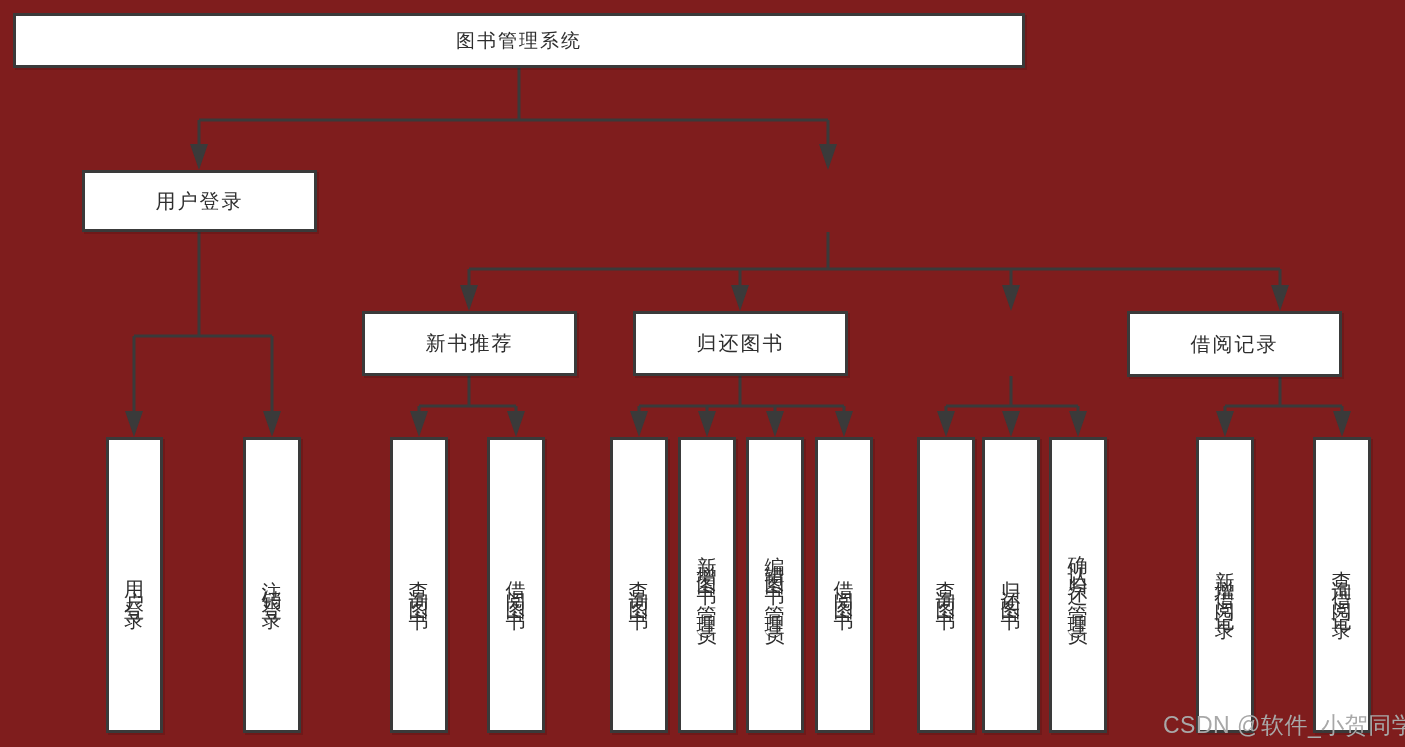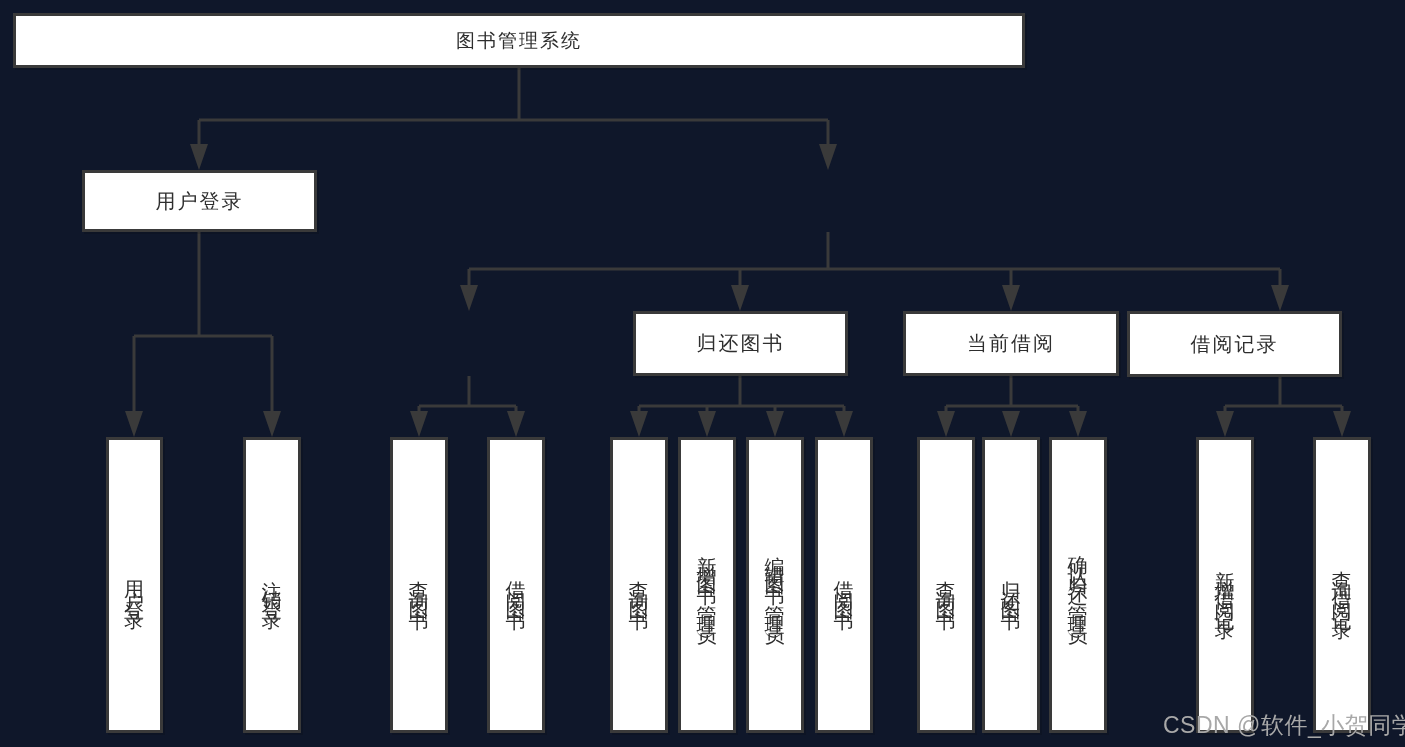--- a/index.html
+++ b/index.html
@@ -1,18 +1,18 @@
 <!DOCTYPE html>
 <html><head>
 <meta charset="utf-8">
 <style>
   html,body{margin:0;padding:0;background:#ffffff;}
   body{width:1405px;height:747px;overflow:hidden;
        font-family:"Liberation Sans","DejaVu Sans",sans-serif;}
-  .canvas{position:relative;width:1405px;height:747px;background:#0f172a;}
+  .canvas{position:relative;width:1405px;height:747px;background:#7f1d1d;}
   .connectors{position:absolute;left:0;top:0;z-index:1;}
   .node{position:absolute;box-sizing:border-box;background:#ffffff;
         border:3px solid #3a3a3a;display:flex;align-items:center;justify-content:center;
         z-index:2;box-shadow:2px 2px 0 rgba(0,0,0,0.12);}
   .node .lbl{color:#2e2e2e;font-size:20px;letter-spacing:2px;white-space:nowrap;}
   .node.root .lbl{font-size:19px;}
   .node.leaf .lbl{writing-mode:vertical-rl;text-orientation:mixed;
                   font-size:20px;letter-spacing:10px;line-height:1;
                   white-space:normal;}
   .watermark{position:absolute;left:1163px;top:710px;z-index:5;
@@ -99,25 +99,25 @@
   </svg>
 
   <div class="node root" style="left:13px;top:13px;width:1012px;height:55px">
     <span class="lbl">图书管理系统</span>
   </div>
 
   <div class="node" style="left:82px;top:170px;width:235px;height:62px">
     <span class="lbl">用户登录</span>
   </div>
 
+  <div class="node" style="left:362px;top:311px;width:215px;height:65px">
+    <span class="lbl">新书推荐</span>
+  </div>
   <div class="node" style="left:633px;top:311px;width:215px;height:65px">
     <span class="lbl">归还图书</span>
-  </div>
-  <div class="node" style="left:903px;top:311px;width:216px;height:65px">
-    <span class="lbl">当前借阅</span>
   </div>
   <div class="node" style="left:1127px;top:311px;width:215px;height:66px">
     <span class="lbl">借阅记录</span>
   </div>
 
   <div class="node leaf" style="left:106px;top:437px;width:57px;height:296px">
     <span class="lbl">用户登录</span>
   </div>
   <div class="node leaf" style="left:243px;top:437px;width:58px;height:296px">
     <span class="lbl">注销登录</span>

